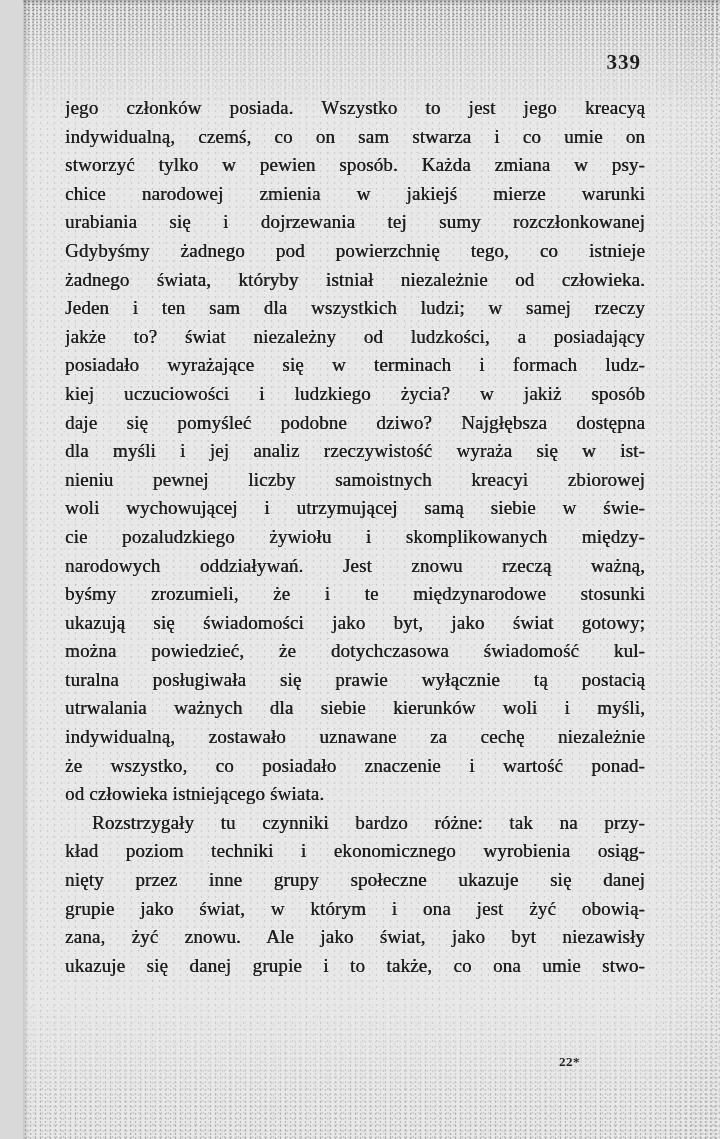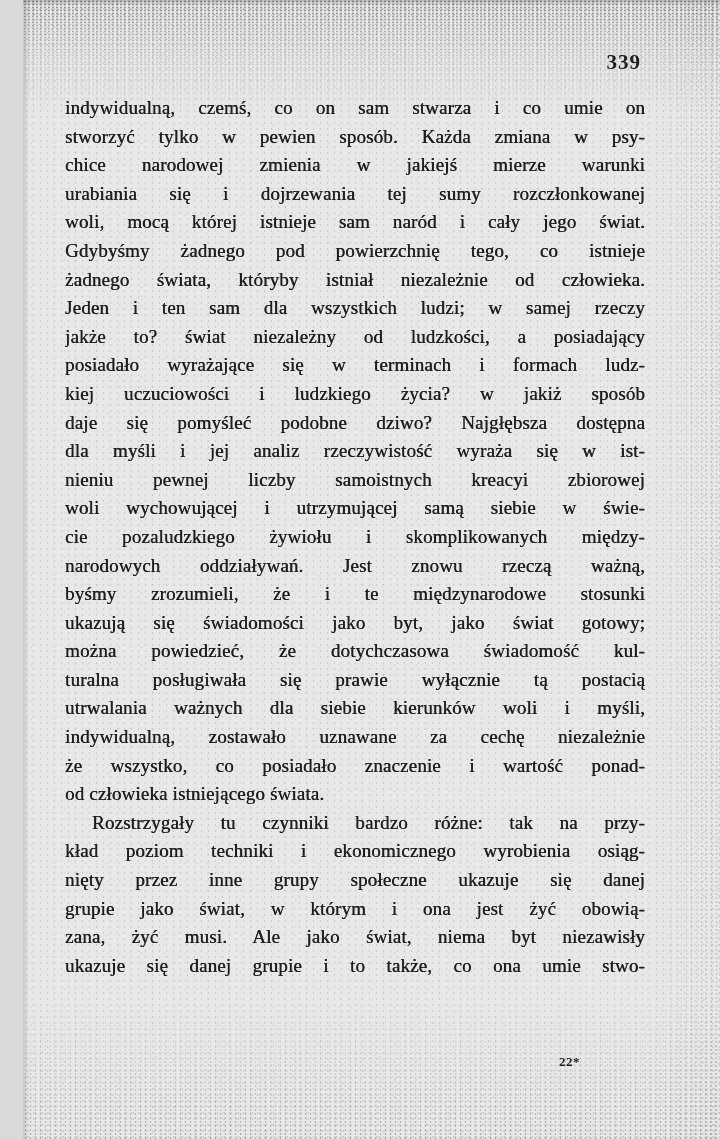--- a/index.html
+++ b/index.html
@@ -130,25 +130,25 @@
 <div class="page" style="background-color: rgb(232, 232, 232); color: rgb(31, 31, 31);">
 
   <div class="grain grain-full"></div>
   <div class="grain grain-top"></div>
   <div class="grain grain-right"></div>
   <div class="grain grain-bottom"></div>
 
   <div class="page-number">339</div>
 
   <div class="text-block" id="text-block">
+      <div class="line">jego członków posiada. Wszystko to jest jego kreacyą</div>
       <div class="line">indywidualną, czemś, co on sam stwarza i co umie on</div>
       <div class="line">stworzyć tylko w pewien sposób. Każda zmiana w psy-</div>
       <div class="line">chice narodowej zmienia w jakiejś mierze warunki</div>
       <div class="line">urabiania się i dojrzewania tej sumy rozczłonkowanej</div>
-      <div class="line">woli, mocą której istnieje sam naród i cały jego świat.</div>
       <div class="line">Gdybyśmy żadnego pod powierzchnię tego, co istnieje</div>
       <div class="line">żadnego świata, któryby istniał niezależnie od człowieka.</div>
       <div class="line">Jeden i ten sam dla wszystkich ludzi; w samej rzeczy</div>
       <div class="line">jakże to? świat niezależny od ludzkości, a posiadający</div>
       <div class="line">posiadało wyrażające się w terminach i formach ludz-</div>
       <div class="line">kiej uczuciowości i ludzkiego życia? w jakiż sposób</div>
       <div class="line">daje się pomyśleć podobne dziwo? Najgłębsza dostępna</div>
       <div class="line">dla myśli i jej analiz rzeczywistość wyraża się w ist-</div>
       <div class="line">nieniu pewnej liczby samoistnych kreacyi zbiorowej</div>
       <div class="line">woli wychowującej i utrzymującej samą siebie w świe-</div>
@@ -159,19 +159,19 @@
       <div class="line">można powiedzieć, że dotychczasowa świadomość kul-</div>
       <div class="line">turalna posługiwała się prawie wyłącznie tą postacią</div>
       <div class="line">utrwalania ważnych dla siebie kierunków woli i myśli,</div>
       <div class="line">indywidualną, zostawało uznawane za cechę niezależnie</div>
       <div class="line">że wszystko, co posiadało znaczenie i wartość ponad-</div>
       <div class="line para-end">od człowieka istniejącego świata.</div>
       <div class="line indent">Rozstrzygały tu czynniki bardzo różne: tak na przy-</div>
       <div class="line">kład poziom techniki i ekonomicznego wyrobienia osiąg-</div>
       <div class="line">nięty przez inne grupy społeczne ukazuje się danej</div>
       <div class="line">grupie jako świat, w którym i ona jest żyć obowią-</div>
-      <div class="line">zana, żyć musi. Ale jako świat, niema byt niezawisły</div>
+      <div class="line">zana, żyć znowu. Ale jako świat, jako byt niezawisły</div>
       <div class="line">ukazuje się danej grupie i to także, co ona umie stwo-</div>
     </div>
 
   <div class="footer-mark">22*</div>
 
 </div>
 
 </body></html>

